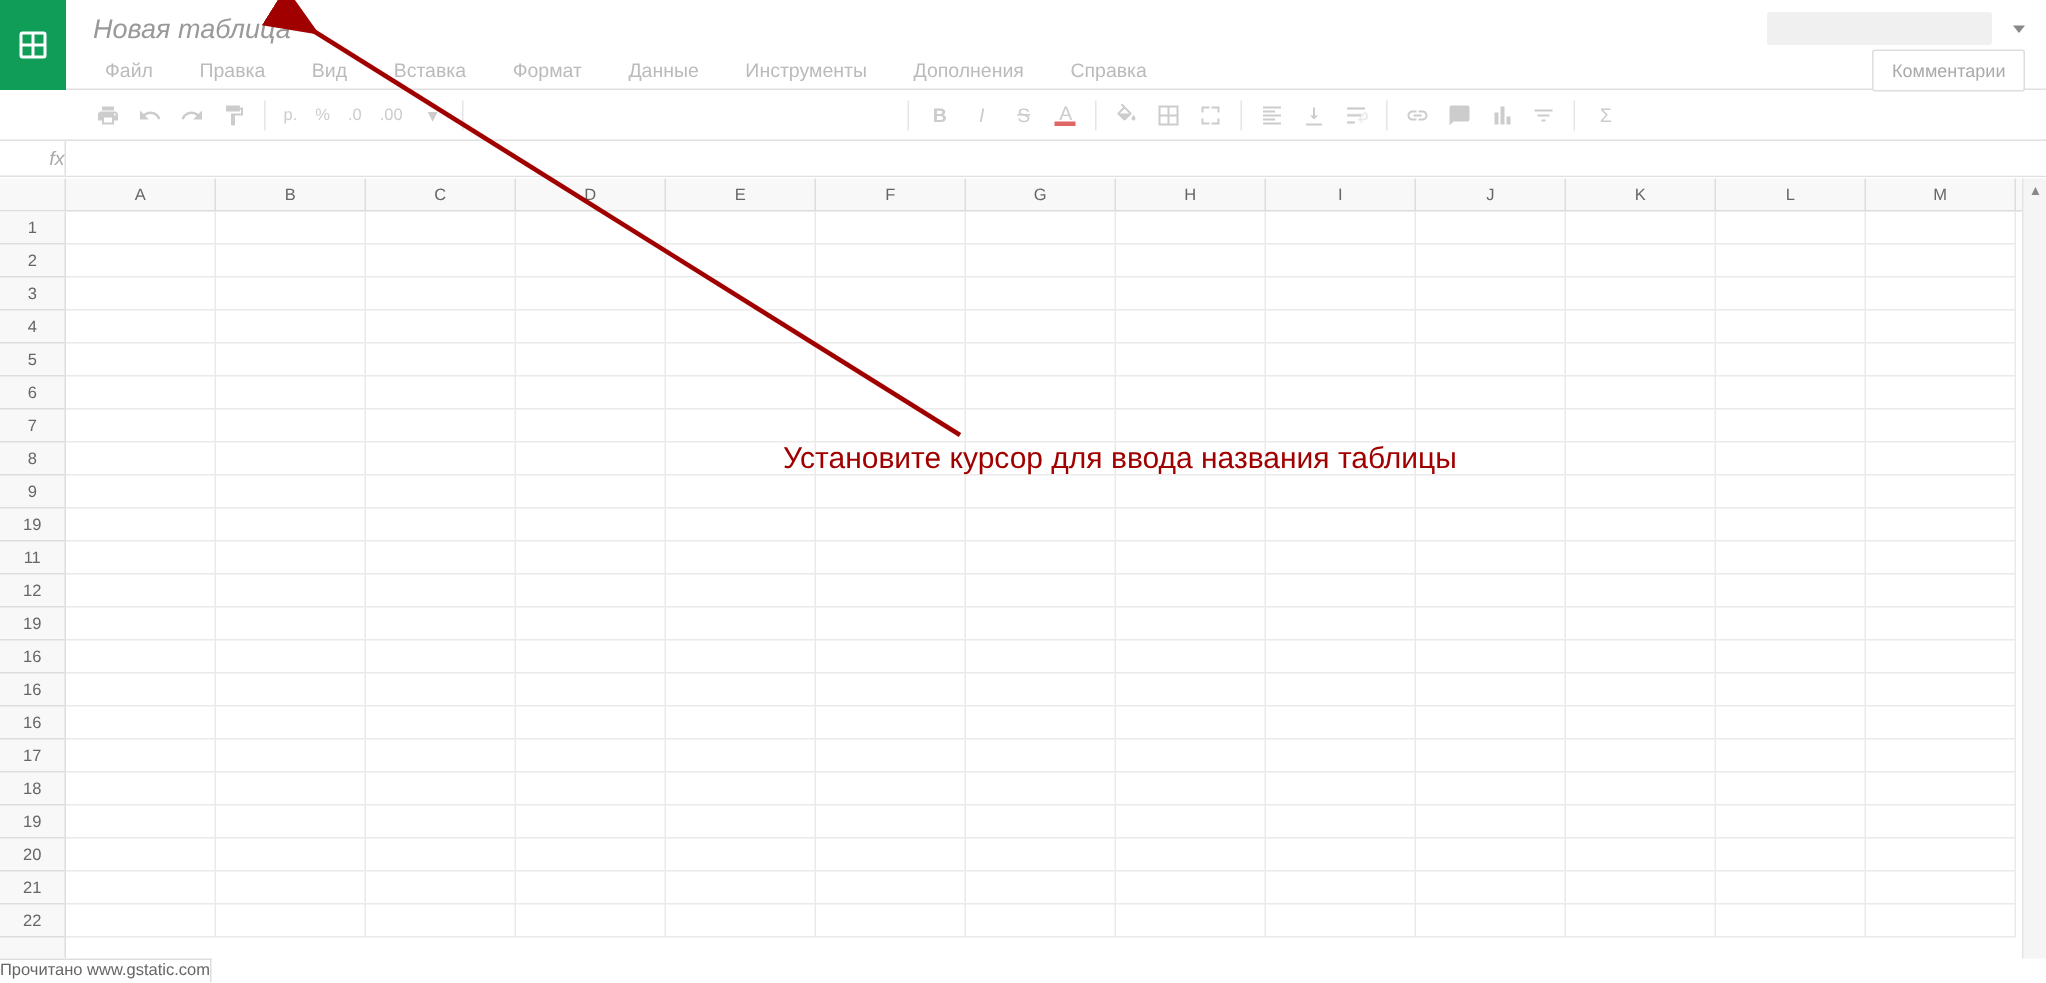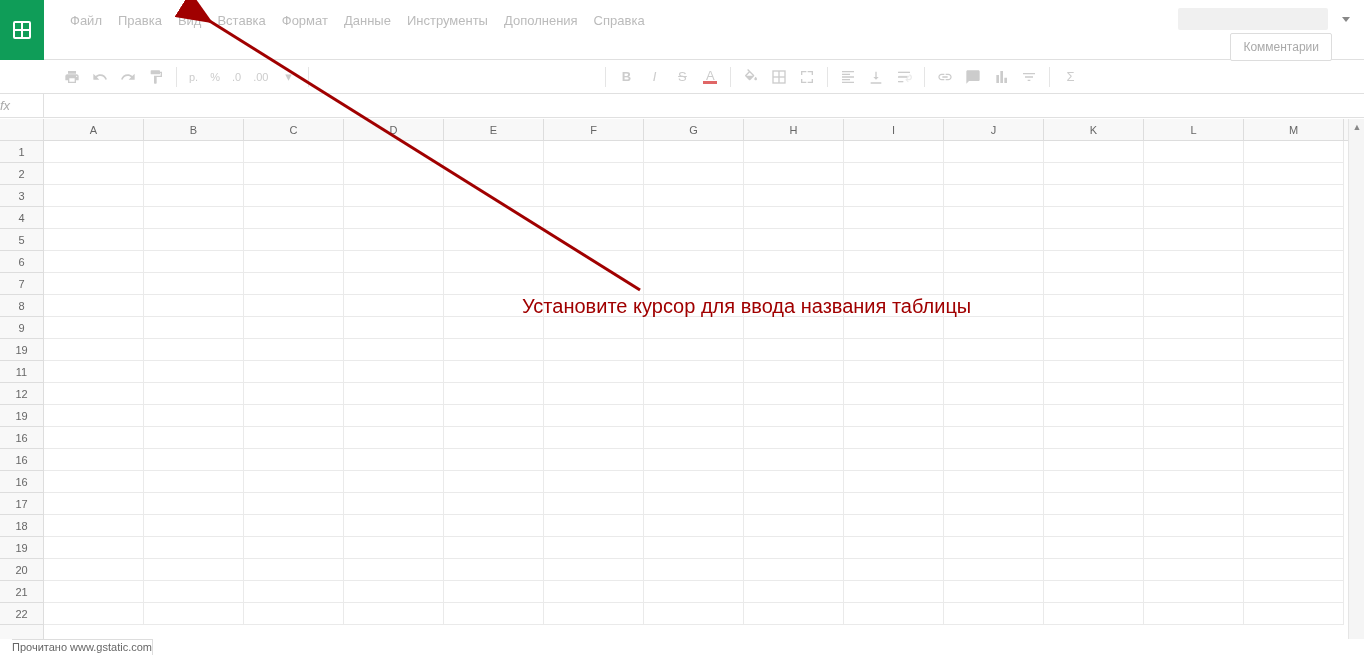--- a/index.html
+++ b/index.html
@@ -3,81 +3,84 @@
 <meta charset="utf-8">
 <style>
 * { box-sizing: border-box; margin: 0; padding: 0; }
 body { font-family: Arial, sans-serif; font-size: 13px; color: #333; background: #fff; overflow: hidden; width: 1364px; height: 655px; position: relative; }
 .header { display: flex; align-items: flex-start; height: 60px; border-bottom: 1px solid #e0e0e0; }
 .logo { width: 44px; height: 60px; background: #0f9d58; display: flex; align-items: center; justify-content: center; }
 .logo svg { width: 24px; height: 24px; }
 .header-main { flex: 1; padding-left: 18px; padding-top: 6px; }
 .title-row { display: flex; align-items: center; height: 26px; }
 .doc-title { font-size: 18px; color: #999; font-style: italic; border: none; outline: none; background: transparent; width: 200px; }
-.menus { display: flex; gap: 0; margin-top: 4px; }
+.menus { display: flex; gap: 15px; margin-top: 4px; }
 .menu-item { padding: 3px 8px; font-size: 13px; color: #bbb; cursor: pointer; }
 .header-right { display: flex; align-items: center; gap: 10px; padding: 8px 14px 0 0; }
 .account-chip { width: 150px; height: 22px; background: #f0f0f0; border-radius: 2px; margin-right: 4px; }
 .account-arrow { width: 0; height: 0; border-left: 4px solid transparent; border-right: 4px solid transparent; border-top: 5px solid #888; }
 .btn { padding: 6px 12px; border: 1px solid #ddd; border-radius: 2px; font-size: 12px; cursor: pointer; background: #fff; color: #aaa; }
 .btn-share { background: #4d90fe; color: #fff; border-color: #4d90fe; display: flex; align-items: center; gap: 6px; font-weight: bold; font-size: 12px; }
 .toolbar { height: 34px; border-bottom: 1px solid #e0e0e0; display: flex; align-items: center; padding: 0 8px 0 60px; gap: 4px; }
 .tb-btn { width: 24px; height: 24px; display: flex; align-items: center; justify-content: center; color: #ccc; cursor: pointer; border-radius: 2px; }
 .tb-sep { width: 1px; height: 20px; background: #e5e5e5; margin: 0 4px; }
 .tb-text { font-size: 11px; color: #ccc; padding: 0 4px; }
 .fx-bar { height: 24px; border-bottom: 1px solid #e0e0e0; display: flex; align-items: center; }
-.fx-label { width: 44px; text-align: left; font-style: italic; color: #aaa; font-size: 13px; border-right: 1px solid #e0e0e0; height: 100%; line-height: 24px; }
+.fx-label { width: 44px; text-align: right; font-style: italic; color: #aaa; font-size: 13px; border-right: 1px solid #e0e0e0; height: 100%; line-height: 24px; }
 .fx-input { flex: 1; border: none; outline: none; padding: 0 8px; height: 100%; }
 .grid-area { position: absolute; top: 119px; left: 0; right: 0; bottom: 16px; overflow: hidden; }
 .grid-corner { position: absolute; top: 0; left: 0; width: 44px; height: 22px; background: #f8f8f8; border-right: 1px solid #ddd; border-bottom: 1px solid #ddd; }
 .col-headers { position: absolute; top: 0; left: 44px; right: 0; height: 22px; display: flex; background: #f8f8f8; border-bottom: 1px solid #ddd; }
 .col-h { width: 100px; text-align: center; line-height: 22px; font-size: 11px; color: #666; border-right: 1px solid #ddd; }
 .row-headers { position: absolute; top: 22px; left: 0; width: 44px; bottom: 0; background: #f8f8f8; border-right: 1px solid #ddd; }
 .row-h { height: 22px; text-align: center; line-height: 22px; font-size: 11px; color: #666; border-bottom: 1px solid #ddd; }
 .cells { position: absolute; top: 22px; left: 44px; right: 0; bottom: 0; }
 .cell-row { display: flex; height: 22px; }
 .cell { width: 100px; height: 22px; border-right: 1px solid #eaeaea; border-bottom: 1px solid #eaeaea; }
 .annotation { position: absolute; top: 0; left: 0; width: 100%; height: 100%; pointer-events: none; z-index: 100; }
 .annotation-text { position: absolute; top: 295px; left: 522px; font-size: 20px; color: #a00000; font-family: Liberation Sans, sans-serif; }
-.status-bar { position: absolute; bottom: 0; left: 12px; height: 16px; font-size: 11px; color: #666; padding: 1px 0; background: #fff; border: 1px solid #ddd; border-left: none; border-bottom: none; }
+.status-bar { position: absolute; bottom: 0; left: 0; height: 16px; font-size: 11px; color: #666; padding: 1px 0; background: #fff; border: 1px solid #ddd; border-left: none; border-bottom: none; }
 .scrollbar-v { position: absolute; right: 0; top: 119px; bottom: 16px; width: 16px; background: #f5f5f5; border-left: 1px solid #e5e5e5; }
 .scroll-arrow { width: 16px; height: 16px; display: flex; align-items: center; justify-content: center; color: #888; font-size: 9px; cursor: pointer; }
 .toolbar-spacer { flex: 0 0 280px; }
 </style>
 </head>
 <body>
 
 <div class="header">
   <div class="logo">
     <svg viewBox="0 0 24 24" fill="#fff">
         <rect x="4" y="4" width="16" height="16" rx="1" fill="none" stroke="#fff" stroke-width="2"></rect>
         <line x1="4" y1="12" x2="20" y2="12" stroke="#fff" stroke-width="2"></line>
         <line x1="12" y1="4" x2="12" y2="20" stroke="#fff" stroke-width="2"></line>
       </svg>
   </div>
   <div class="header-main">
+    <div class="title-row">
+      <input class="doc-title" value="Новая таблица" style="">
+    </div>
     <div class="menus">
       <div class="menu-item">Файл</div>
       <div class="menu-item">Правка</div>
       <div class="menu-item">Вид</div>
       <div class="menu-item">Вставка</div>
       <div class="menu-item">Формат</div>
       <div class="menu-item">Данные</div>
       <div class="menu-item">Инструменты</div>
       <div class="menu-item">Дополнения</div>
       <div class="menu-item">Справка</div>
     </div>
   </div>
   <div class="header-right">
     <div class="account-chip"></div>
     <div class="account-arrow"></div>
   </div>
 </div>
 
-<div style="position:absolute; top:33px; right:32px; display:flex; gap:26px;">
+<div style="position:absolute; top:33px; right:14px; display:flex; gap:26px;">
   <button class="btn">Комментарии</button>
 </div>
 
 <div class="toolbar">
   <div class="tb-btn">
       <svg width="16" height="16" viewBox="0 0 24 24" fill="#ccc">
         <path d="M19 8H5c-1.66 0-3 1.34-3 3v6h4v4h12v-4h4v-6c0-1.66-1.34-3-3-3zm-3 11H8v-5h8v5zm3-7c-.55 0-1-.45-1-1s.45-1 1-1 1 .45 1 1-.45 1-1 1zm-1-9H6v4h12V3z"></path>
       </svg>
     </div>
   <div class="tb-btn">

